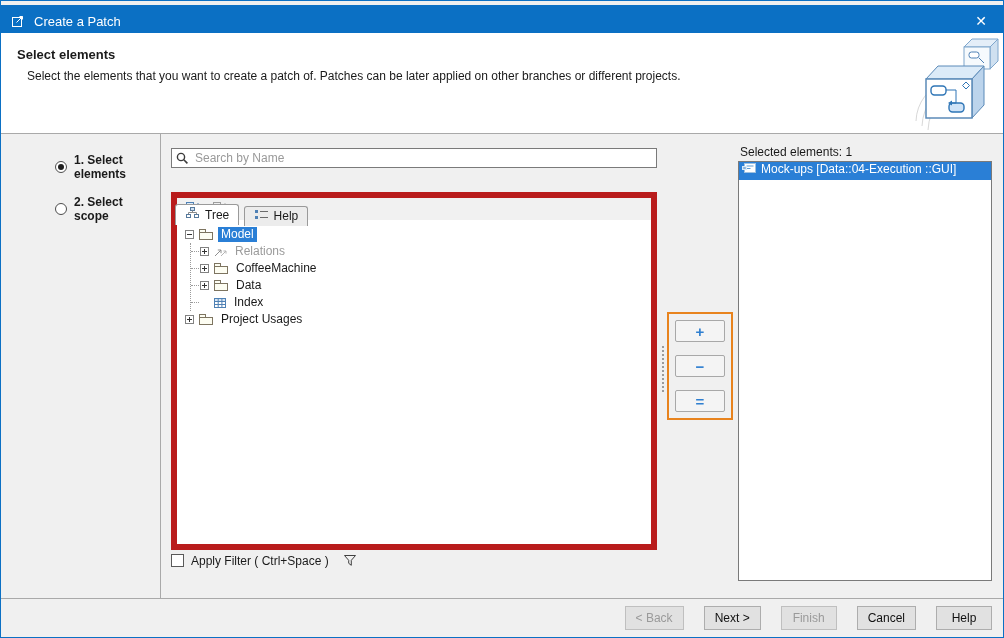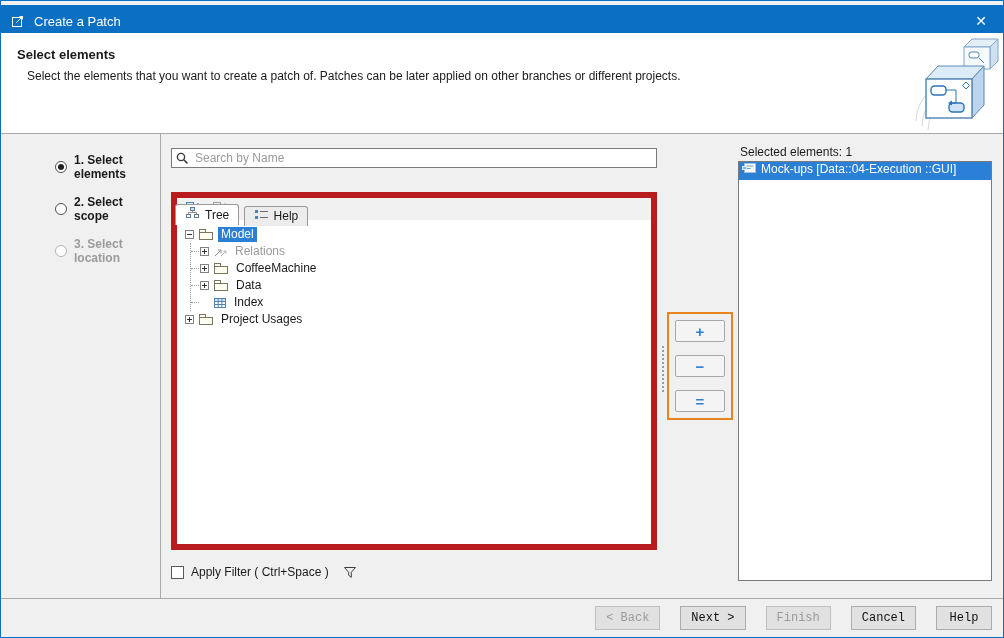--- a/index.html
+++ b/index.html
@@ -64,21 +64,21 @@
   .expander.plus::after{content:"";position:absolute;left:1px;top:3px;width:5px;height:1px;background:#333;}
   .expander.plus::before{content:"";position:absolute;left:3px;top:1px;width:1px;height:5px;background:#333;}
   .stub{width:8px;height:0;border-top:1px dotted #9b9b9b;flex:0 0 auto;margin-right:1px;}
   .spacer{width:13px;flex:0 0 auto;}
   .tree-icon{margin-right:4px;display:flex;flex:0 0 auto;}
   .tree-label{padding:0 3px;height:15px;line-height:15px;}
   .tree-label.selected{background:#2a7fd6;color:#fff;}
   .tree-label.muted{color:#9b9b9b;}
   .tree-children{margin-left:8px;border-left:1px dotted #9b9b9b;}
 
-  .filter-row{margin-top:15px;display:flex;align-items:center;gap:7px;}
+  .filter-row{margin-top:4px;display:flex;align-items:flex-start;gap:7px;}
   .checkbox{width:13px;height:13px;border:1px solid #5a5a5a;background:#fff;box-sizing:border-box;flex:0 0 auto;}
   .funnel-wrap{margin-left:7px;display:flex;}
 
   
   .transfer{position:absolute;left:505px;top:178px;width:66px;border:2px solid #e8831d;box-sizing:border-box;
             padding:6px;display:flex;flex-direction:column;gap:13px;align-items:center;background:transparent;}
   .xfer-btn{width:50px;height:22px;border:1px solid #a8a8a8;background:#f4f4f4;color:#2f7fd0;display:flex;
             align-items:center;justify-content:center;font-size:15px;font-weight:bold;box-sizing:border-box;
             border-radius:2px;}
   .splitter{position:absolute;left:500px;top:212px;height:46px;border-left:2px dotted #9a9a9a;}
@@ -86,21 +86,21 @@
   
   .right-pane{position:absolute;left:576px;top:11px;width:254px;}
   .selected-label{height:15px;padding-left:2px;}
   .selected-list{margin-top:1px;height:420px;border:1px solid #7a7a7a;background:#fff;box-sizing:border-box;
                  overflow:hidden;}
   .sel-item{display:flex;align-items:flex-start;gap:4px;height:18px;background:#2a7fd6;color:#fff;padding:0 3px;}
 
   
   .footer{position:absolute;left:0;bottom:0;width:100%;height:39px;border-top:1px solid #a9a9a9;
           box-sizing:border-box;display:flex;align-items:center;justify-content:flex-end;gap:20px;
-          padding-right:11px;background:#f0f0f0;font-family:Liberation Mono, monospace;}
+          padding-right:11px;background:#f0f0f0;}
   .btn{min-width:56px;height:24px;padding:0 10px;background:#e1e1e1;border:1px solid #adadad;display:flex;
        align-items:center;justify-content:center;box-sizing:border-box;font-size:12px;color:#111;}
   .btn.disabled{color:#9a9a9a;border-color:#bfbfbf;}
 </style>
 </head>
 <body>
 
 <div class="window">
 
   <div class="titlebar">
@@ -146,24 +146,20 @@
   </div>
 
   <div class="sidebar">
     <div class="step selected">
       <span class="radio"></span>
       <span>1. Select elements</span>
     </div>
     <div class="step">
       <span class="radio"></span>
       <span>2. Select scope</span>
-    </div>
-    <div class="step disabled">
-      <span class="radio"></span>
-      <span>3. Select location</span>
     </div>
   </div>
 
   <div class="content">
 
     <div class="left-pane">
 
       <div class="search-box">
         <span class="search-icon">
           <svg width="14" height="14" viewBox="0 0 14 14">

